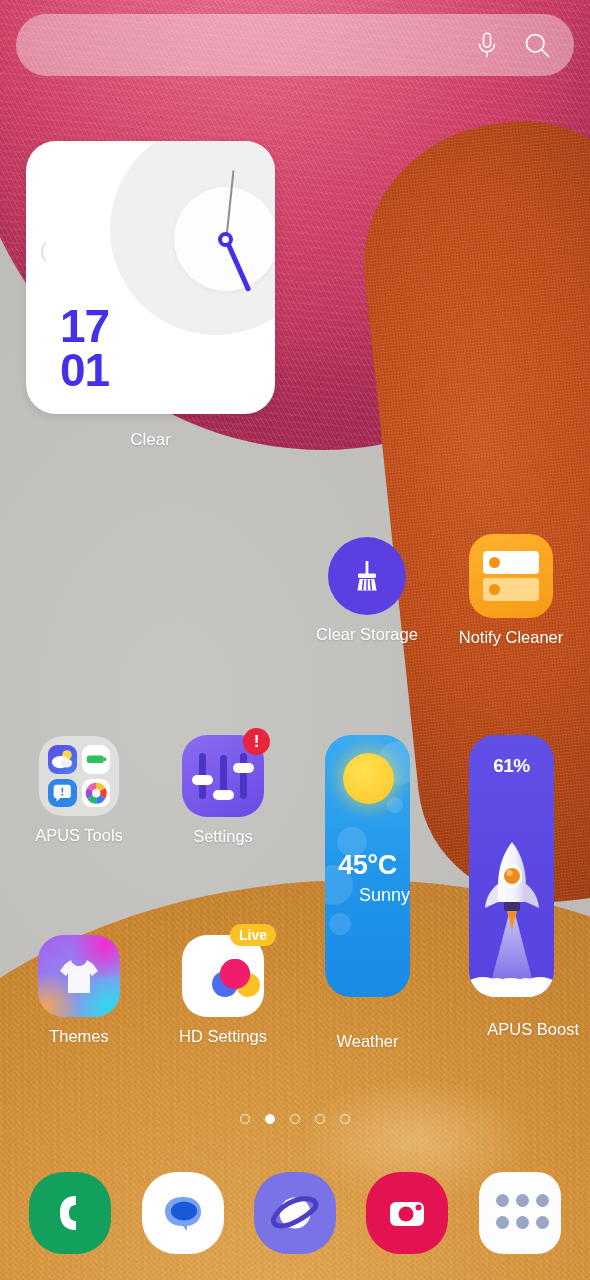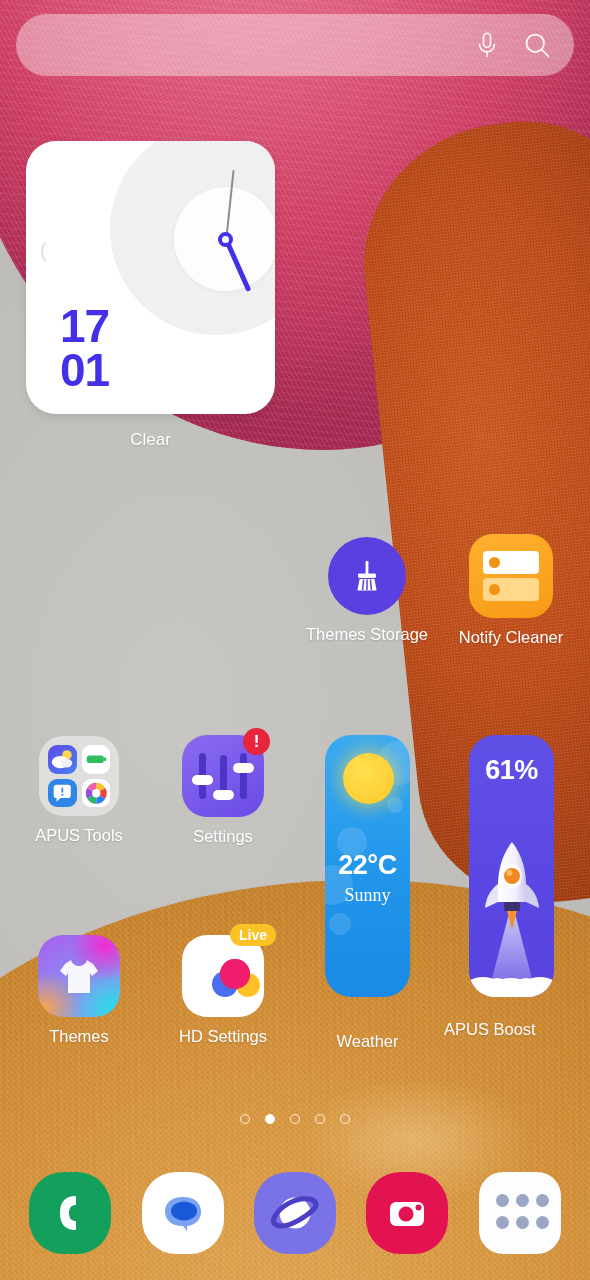--- a/index.html
+++ b/index.html
@@ -217,38 +217,38 @@
   .sun {
     position:absolute; left:18px; top:18px; width:51px; height:51px;
     border-radius:50%; background:radial-gradient(circle at 40% 35%,#ffe14f,#fbc62c);
     box-shadow:0 0 16px 5px rgba(255,222,70,.45);
   }
   .w-temp {
     position:absolute; left:0; right:0; top:115px; text-align:center;
     color:#fff; font-size:27px; font-weight:bold; letter-spacing:-.5px;
   }
   .w-cond {
-    position:absolute; left:0; right:0; top:150px; text-align:center;
-    color:#fff; font-size:18px;font-family:Liberation Serif, serif;
+    position:absolute; left:0; right:0; top:150px; text-align:right;
+    color:#fff; font-size:18px;
   }
   #weather-label { position:absolute; left:300px; top:1032px; width:135px; text-align:center; }
 
   #boost-widget {
     left:469px; top:735px; height:262px;
     background:linear-gradient(180deg,#6150e6 0%,#5a47e2 60%,#5744e0 100%);
   }
   .b-pct {
     position:absolute; left:0; right:0; top:20px; text-align:center;
-    color:#fff; font-size:27px; font-weight:bold; letter-spacing:-.5px;
+    color:#fff; font-size:19px; font-weight:bold; letter-spacing:-.5px;
   }
   .rocket { position:absolute; left:50%; top:105px; transform:translateX(-50%); }
   .cloud-band {
     position:absolute; left:0; right:0; bottom:0; height:46px;
   }
-  #boost-label { position:absolute; left:444px; top:1020px; width:135px; text-align:left; }
+  #boost-label { position:absolute; left:444px; top:1020px; width:135px; text-align:right; }
   .widget-label { color:#fff; font-size:16.5px; text-shadow:0 1px 2px rgba(0,0,0,.18); }
 
   
   #page-dots {
     position:absolute; left:0; right:0; top:1114px;
     display:flex; justify-content:center; gap:15px;
   }
   .pdot { width:10px; height:10px; border-radius:50%; border:1.6px solid rgba(255,255,255,.85); }
   .pdot.on { background:#ffffff; border-color:#ffffff; }
 
@@ -323,21 +323,21 @@
       <svg width="40" height="40" viewBox="0 0 40 40">
         <rect x="18.6" y="5" width="2.8" height="14" fill="#ffffff"></rect>
         <rect x="11" y="17.5" width="18" height="4.4" rx="1.4" fill="#ffffff"></rect>
         <path d="M12.6 23 L27.4 23 L29.6 34.5 L10.4 34.5 Z" fill="#ffffff"></path>
         <line x1="16.6" y1="23.6" x2="15.6" y2="34" stroke="#5b3fe0" stroke-width="1.5"></line>
         <line x1="20" y1="23.6" x2="20" y2="34" stroke="#5b3fe0" stroke-width="1.5"></line>
         <line x1="23.4" y1="23.6" x2="24.4" y2="34" stroke="#5b3fe0" stroke-width="1.5"></line>
       </svg>
     </div>
   </div>
-  <div class="app-label">Themes Storage</div>
+  <div class="app-label">Clear Storage</div>
 </div>
 
 <div class="app" style="left:452px; top:534px;">
   <div class="icon-box" style="width:84px;height:84px;">
     <div class="ic-notify">
       <div class="nt-row white">
           <span class="nt-dot"></span>
         </div>
       <div class="nt-row pale">
           <span class="nt-dot"></span>
@@ -428,21 +428,21 @@
   <div class="app-label">HD Settings</div>
 </div>
 
 <div id="weather-widget" class="pill-widget">
   <div class="bubble" style="width:44px;height:44px;left:52px;top:6px;"></div>
   <div class="bubble" style="width:16px;height:16px;left:62px;top:62px;"></div>
   <div class="bubble" style="width:30px;height:30px;left:12px;top:92px;"></div>
   <div class="bubble" style="width:40px;height:40px;left:-12px;top:130px;"></div>
   <div class="bubble" style="width:22px;height:22px;left:4px;top:178px;"></div>
   <div class="sun"></div>
-  <div class="w-temp">22°C</div>
+  <div class="w-temp">45°C</div>
   <div class="w-cond">Sunny</div>
 </div>
 <div id="weather-label" class="widget-label">Weather</div>
 
 <div id="boost-widget" class="pill-widget">
   <div class="b-pct">61%</div>
   <svg class="rocket" width="70" height="150" viewBox="0 0 70 150">
     <defs>
       <linearGradient id="plume" x1="0" y1="0" x2="0" y2="1">
         <stop offset="0%" stop-color="#ffffff" stop-opacity=".75"></stop>

